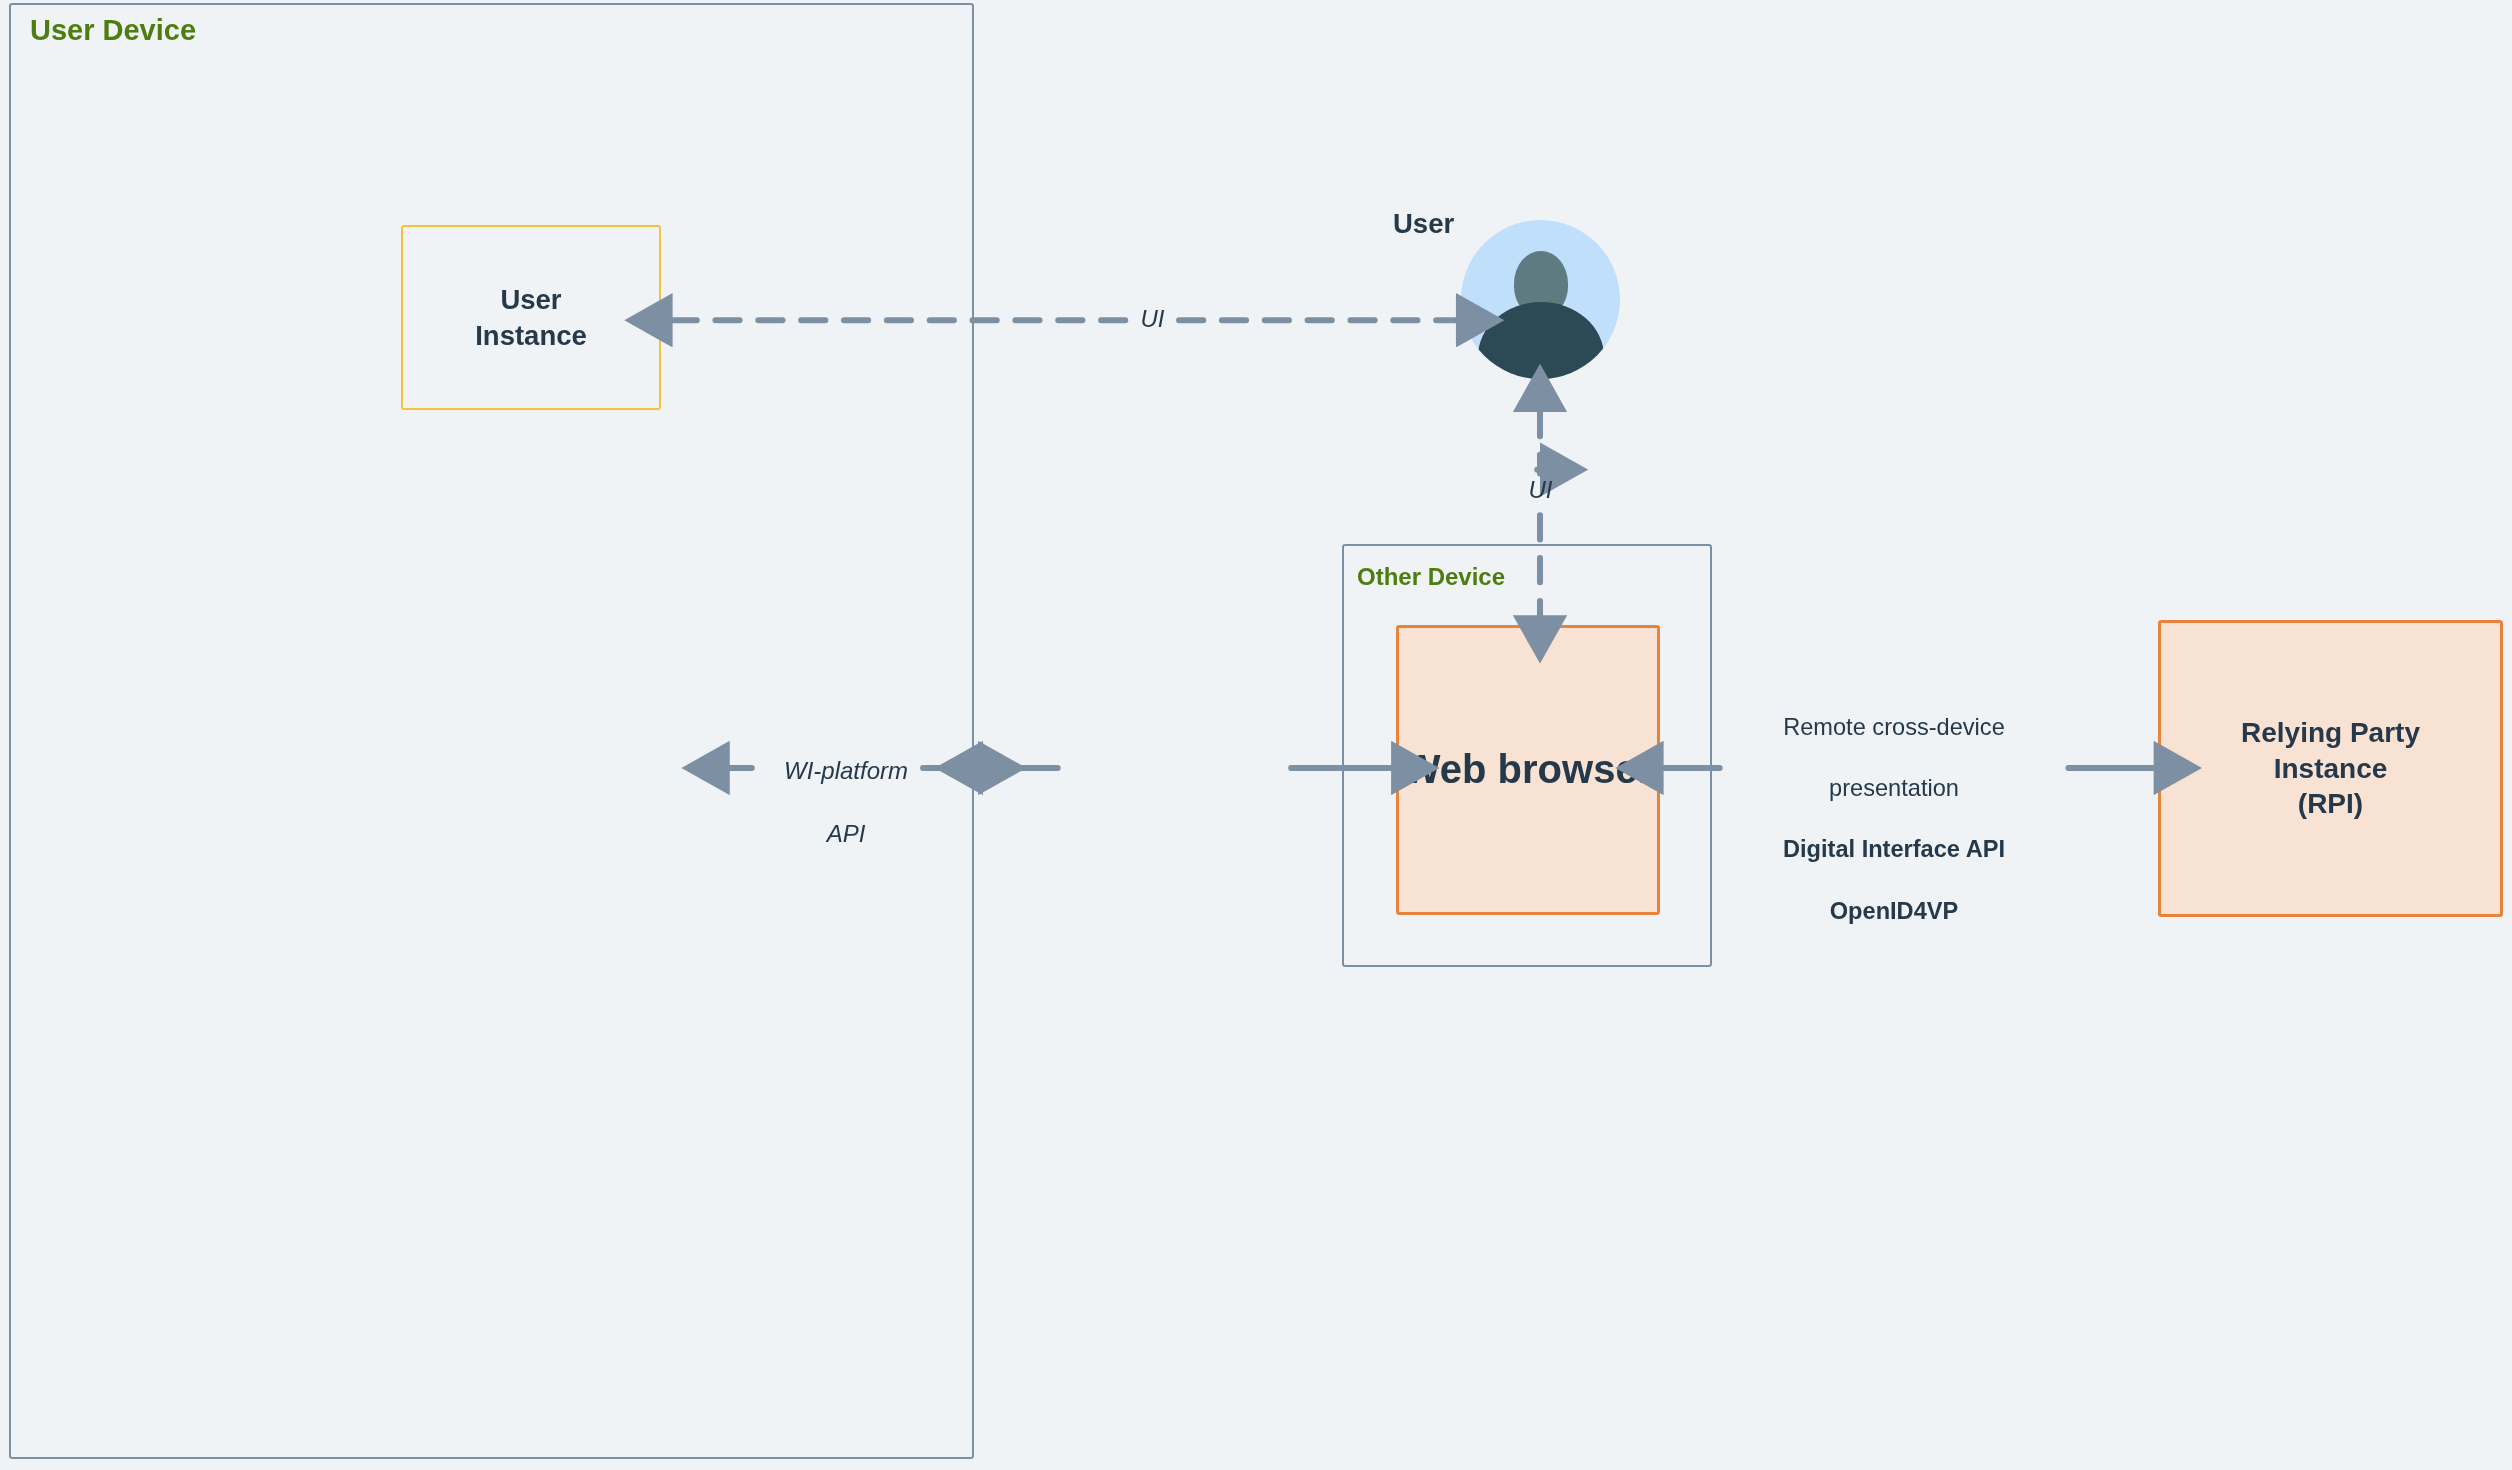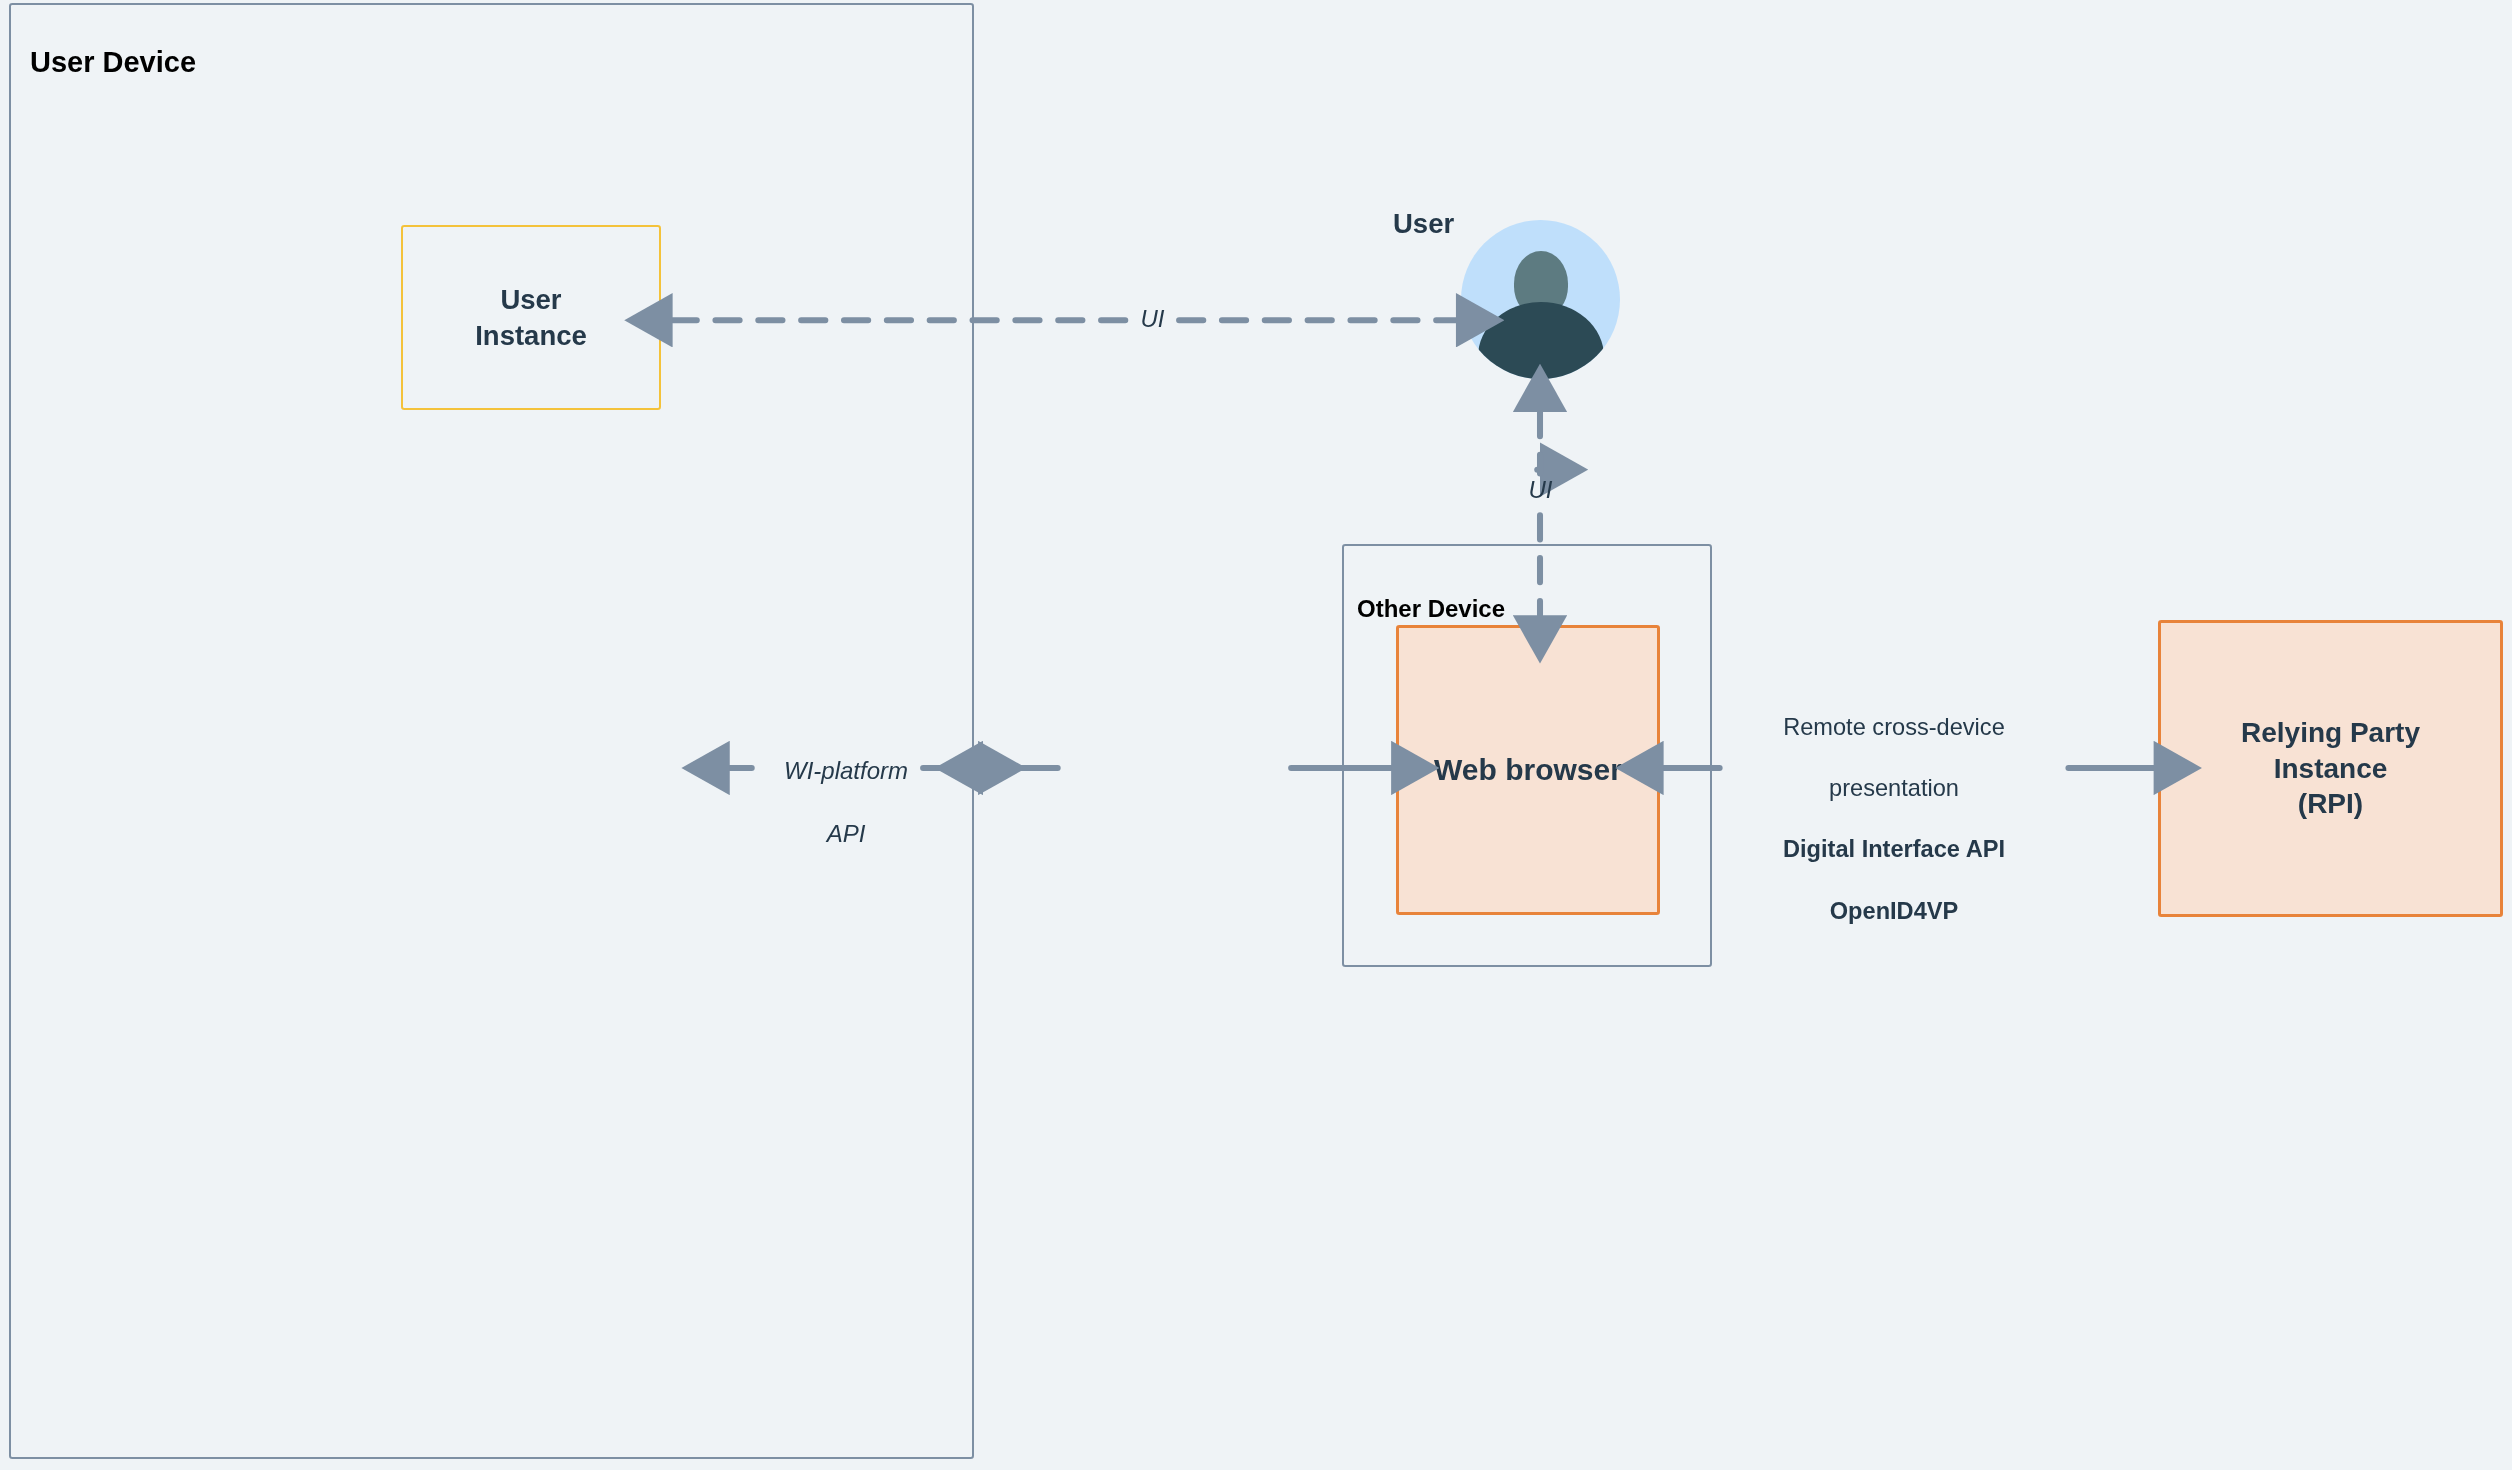--- a/index.html
+++ b/index.html
@@ -9,21 +9,21 @@
     font-family:"Liberation Sans", sans-serif;
     color:#25394a;
     position:relative;
     overflow:hidden;
   }
   #stage{position:absolute;left:0;top:0;width:2512px;height:1470px;}
   svg.layer{position:absolute;left:0;top:0;width:2512px;height:1470px;pointer-events:none;}
 
   .box{position:absolute;box-sizing:border-box;}
   .grp{border:2.7px solid #7d8fa3;border-radius:3.3px;background:transparent;}
-  .grp-title{position:absolute;font-weight:bold;color:#000000;white-space:nowrap;margin-top:32px;}
+  .grp-title{position:absolute;font-weight:bold;color:#4d7c0f;white-space:nowrap;}
 
   .yellow{background:#fdf1d2;border:3.3px solid #f2c230;border-radius:3.3px;}
   .yellow-sub{background:transparent;border:2.7px solid #f4c23a;border-radius:3.3px;}
   .orange{background:#f8e2d4;border:3.3px solid #e8833a;border-radius:3.3px;}
 
   .ctr{display:flex;align-items:center;justify-content:center;text-align:center;}
   .node-label{font-weight:bold;line-height:1.28;}
 
   .edge-label{position:absolute;text-align:center;line-height:1.30;white-space:pre-line;}
   .ital{font-style:italic;}
@@ -48,21 +48,21 @@
     <div class="node-label" style="font-size:27.5px;">
       <div>User</div>
       <div>Instance</div>
     </div>
   </div>
 
   <div class="box grp" style="left:1342px;top:544px;width:370px;height:423px;"></div>
   <div class="grp-title" style="left:1357px;top:563px;font-size:24px;">Other Device</div>
 
   <div class="box orange ctr" style="left:1396px;top:625px;width:264px;height:290px;">
-    <div class="node-label" style="font-size:30px;">
+    <div class="node-label" style="font-size:40px;">
       <div>Web browser</div>
     </div>
   </div>
 
   <div class="box orange ctr" style="left:2158px;top:620px;width:345px;height:297px;">
     <div class="node-label" style="font-size:28px;">
       <div>Relying Party</div>
       <div>Instance</div>
       <div>(RPI)</div>
     </div>

